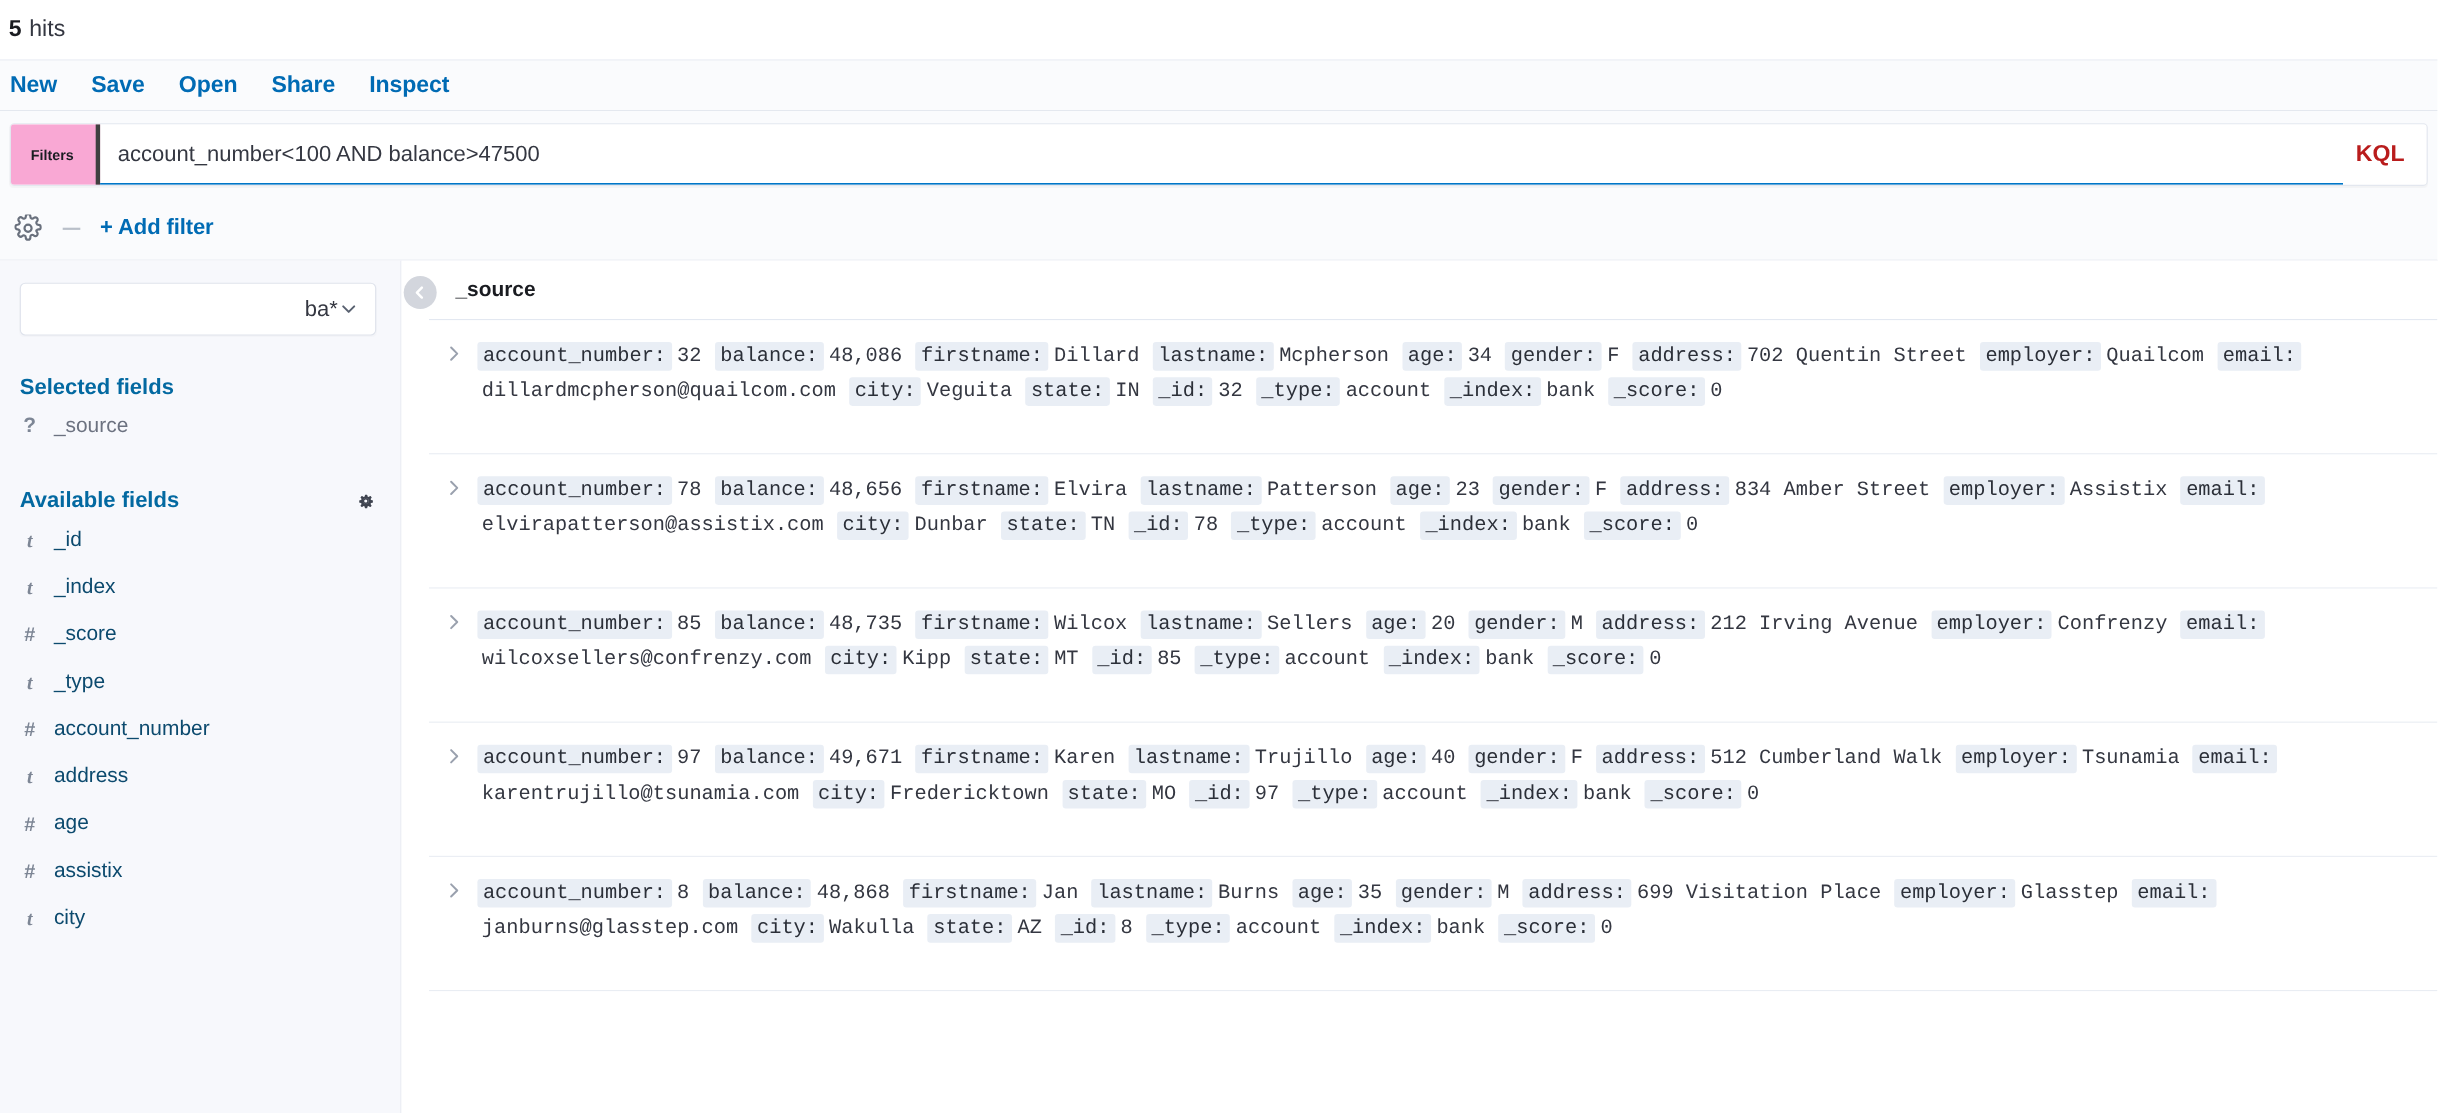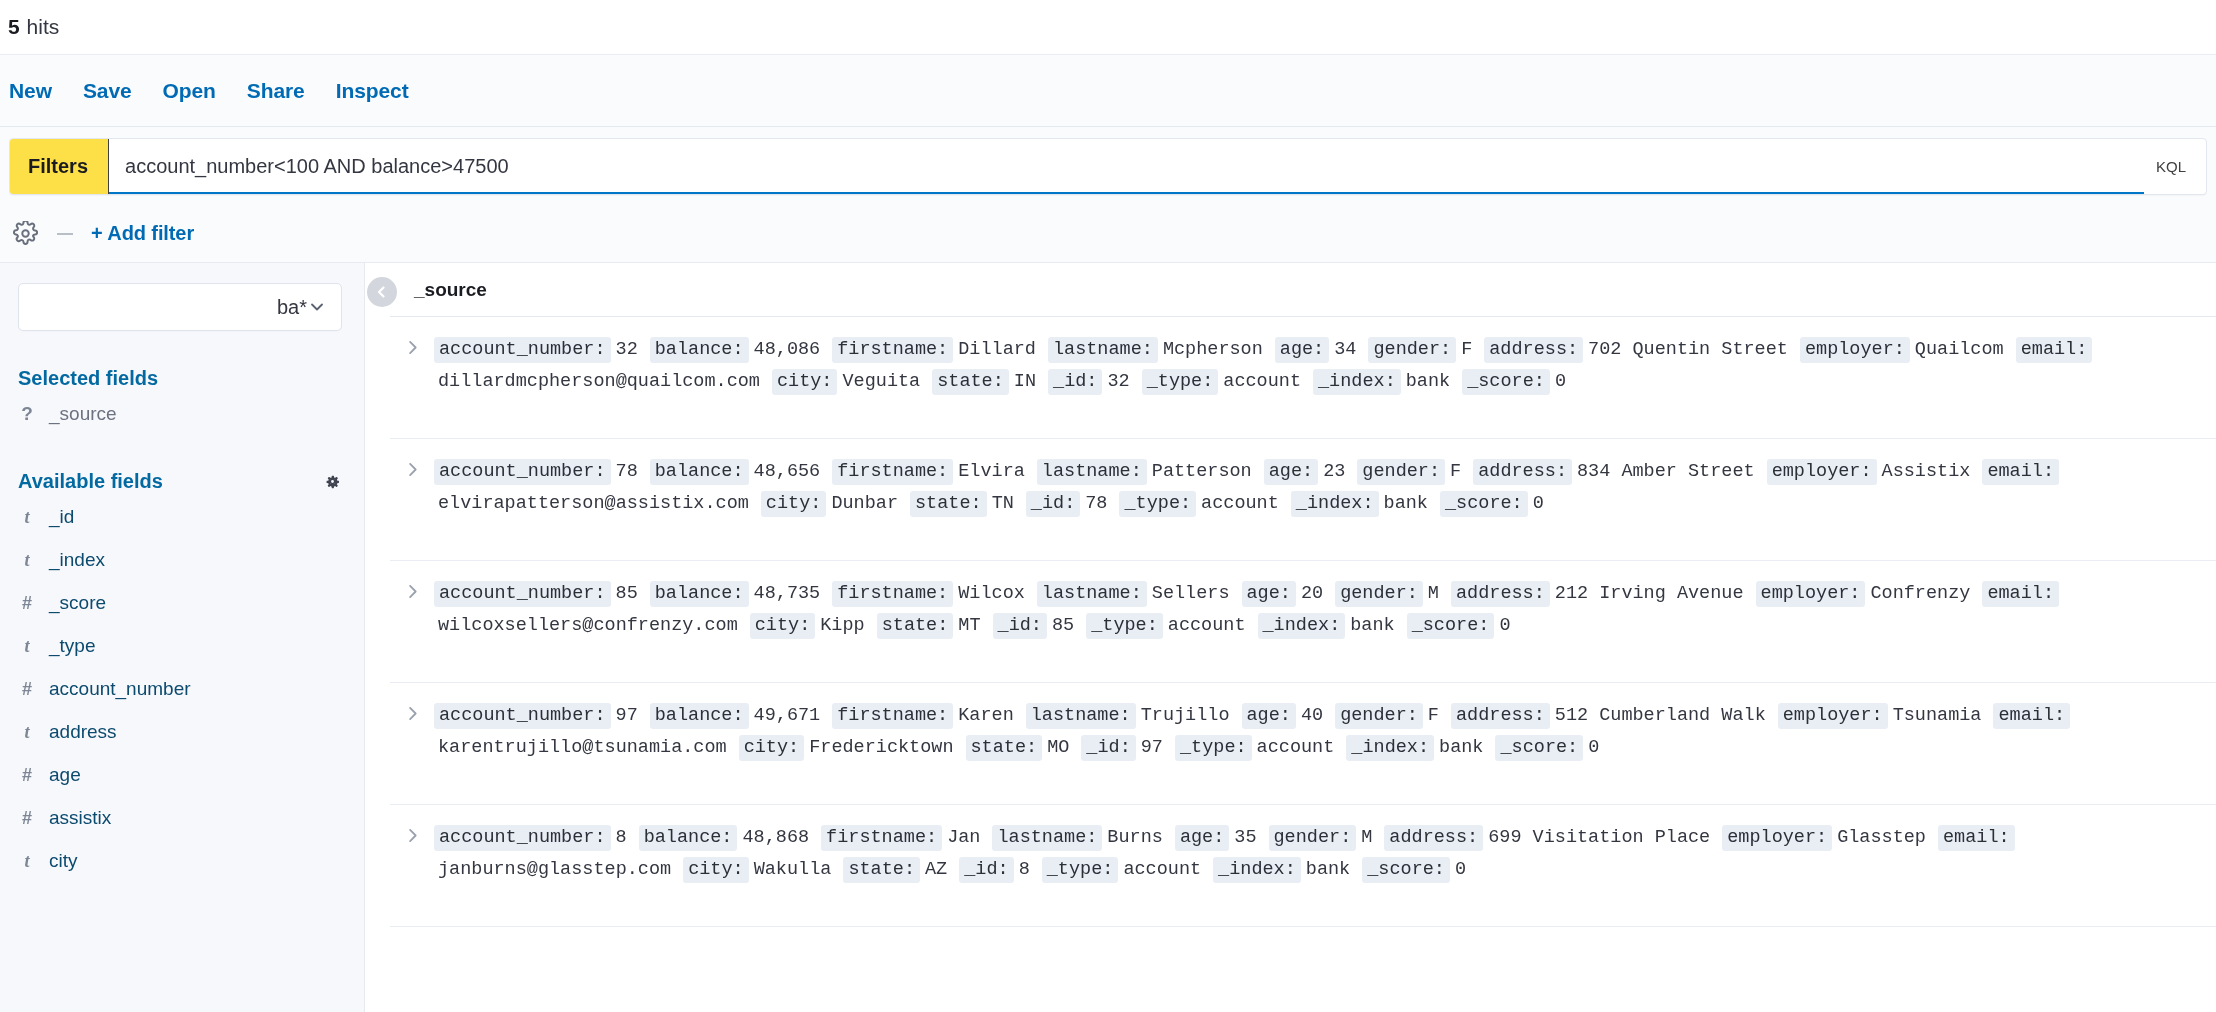--- a/index.html
+++ b/index.html
@@ -38,21 +38,21 @@
   }
   .hits-word {
     font-size: 21px;
     font-weight: 400;
     color: #343741;
     margin-left: 7px;
   }
 
   
   .top-nav {
-    height: 73px;
+    height: 47px;
     background: #fafbfd;
     border-top: 1px solid #e9edf3;
     border-bottom: 1px solid #e4e8ef;
     display: flex;
     align-items: center;
     padding-left: 9px;
     gap: 31px;
     flex: 0 0 auto;
   }
   .nav-link {
@@ -82,25 +82,25 @@
     border-radius: 4px;
     display: flex;
     align-items: stretch;
     overflow: hidden;
     box-shadow: 0 1px 1px rgba(0,0,0,0.03);
   }
   .filters-label {
     display: flex;
     align-items: center;
     padding: 0 20px 0 18px;
-    font-size: 20px;
+    font-size: 13px;
     font-weight: 700;
     color: #1a1c21;
-    background: #fde047;
-    border-right: 1px solid #404040;
+    background: #f9a8d4;
+    border-right: 4px solid #404040;
     white-space: nowrap;
   }
   .query-text-field {
     flex: 1 1 auto;
     display: flex;
     align-items: center;
     padding: 0 16px;
     font-size: 20px;
     color: #343741;
     background:
@@ -108,23 +108,23 @@
     border: none;
     outline: none;
     font-family: "Liberation Sans", sans-serif;
     white-space: nowrap;
     overflow: hidden;
   }
   .kql-badge {
     display: flex;
     align-items: center;
     padding: 0 20px 0 12px;
-    font-size: 15px;
-    font-weight: 400;
-    color: #404040;
+    font-size: 21px;
+    font-weight: 700;
+    color: #b91c1c;
     cursor: pointer;
     white-space: nowrap;
   }
   .refresh-btn {
     flex: 0 0 auto;
     height: 57px;
     min-width: 198px;
     background: #0a6cb8;
     border: none;
     border-radius: 5px;

